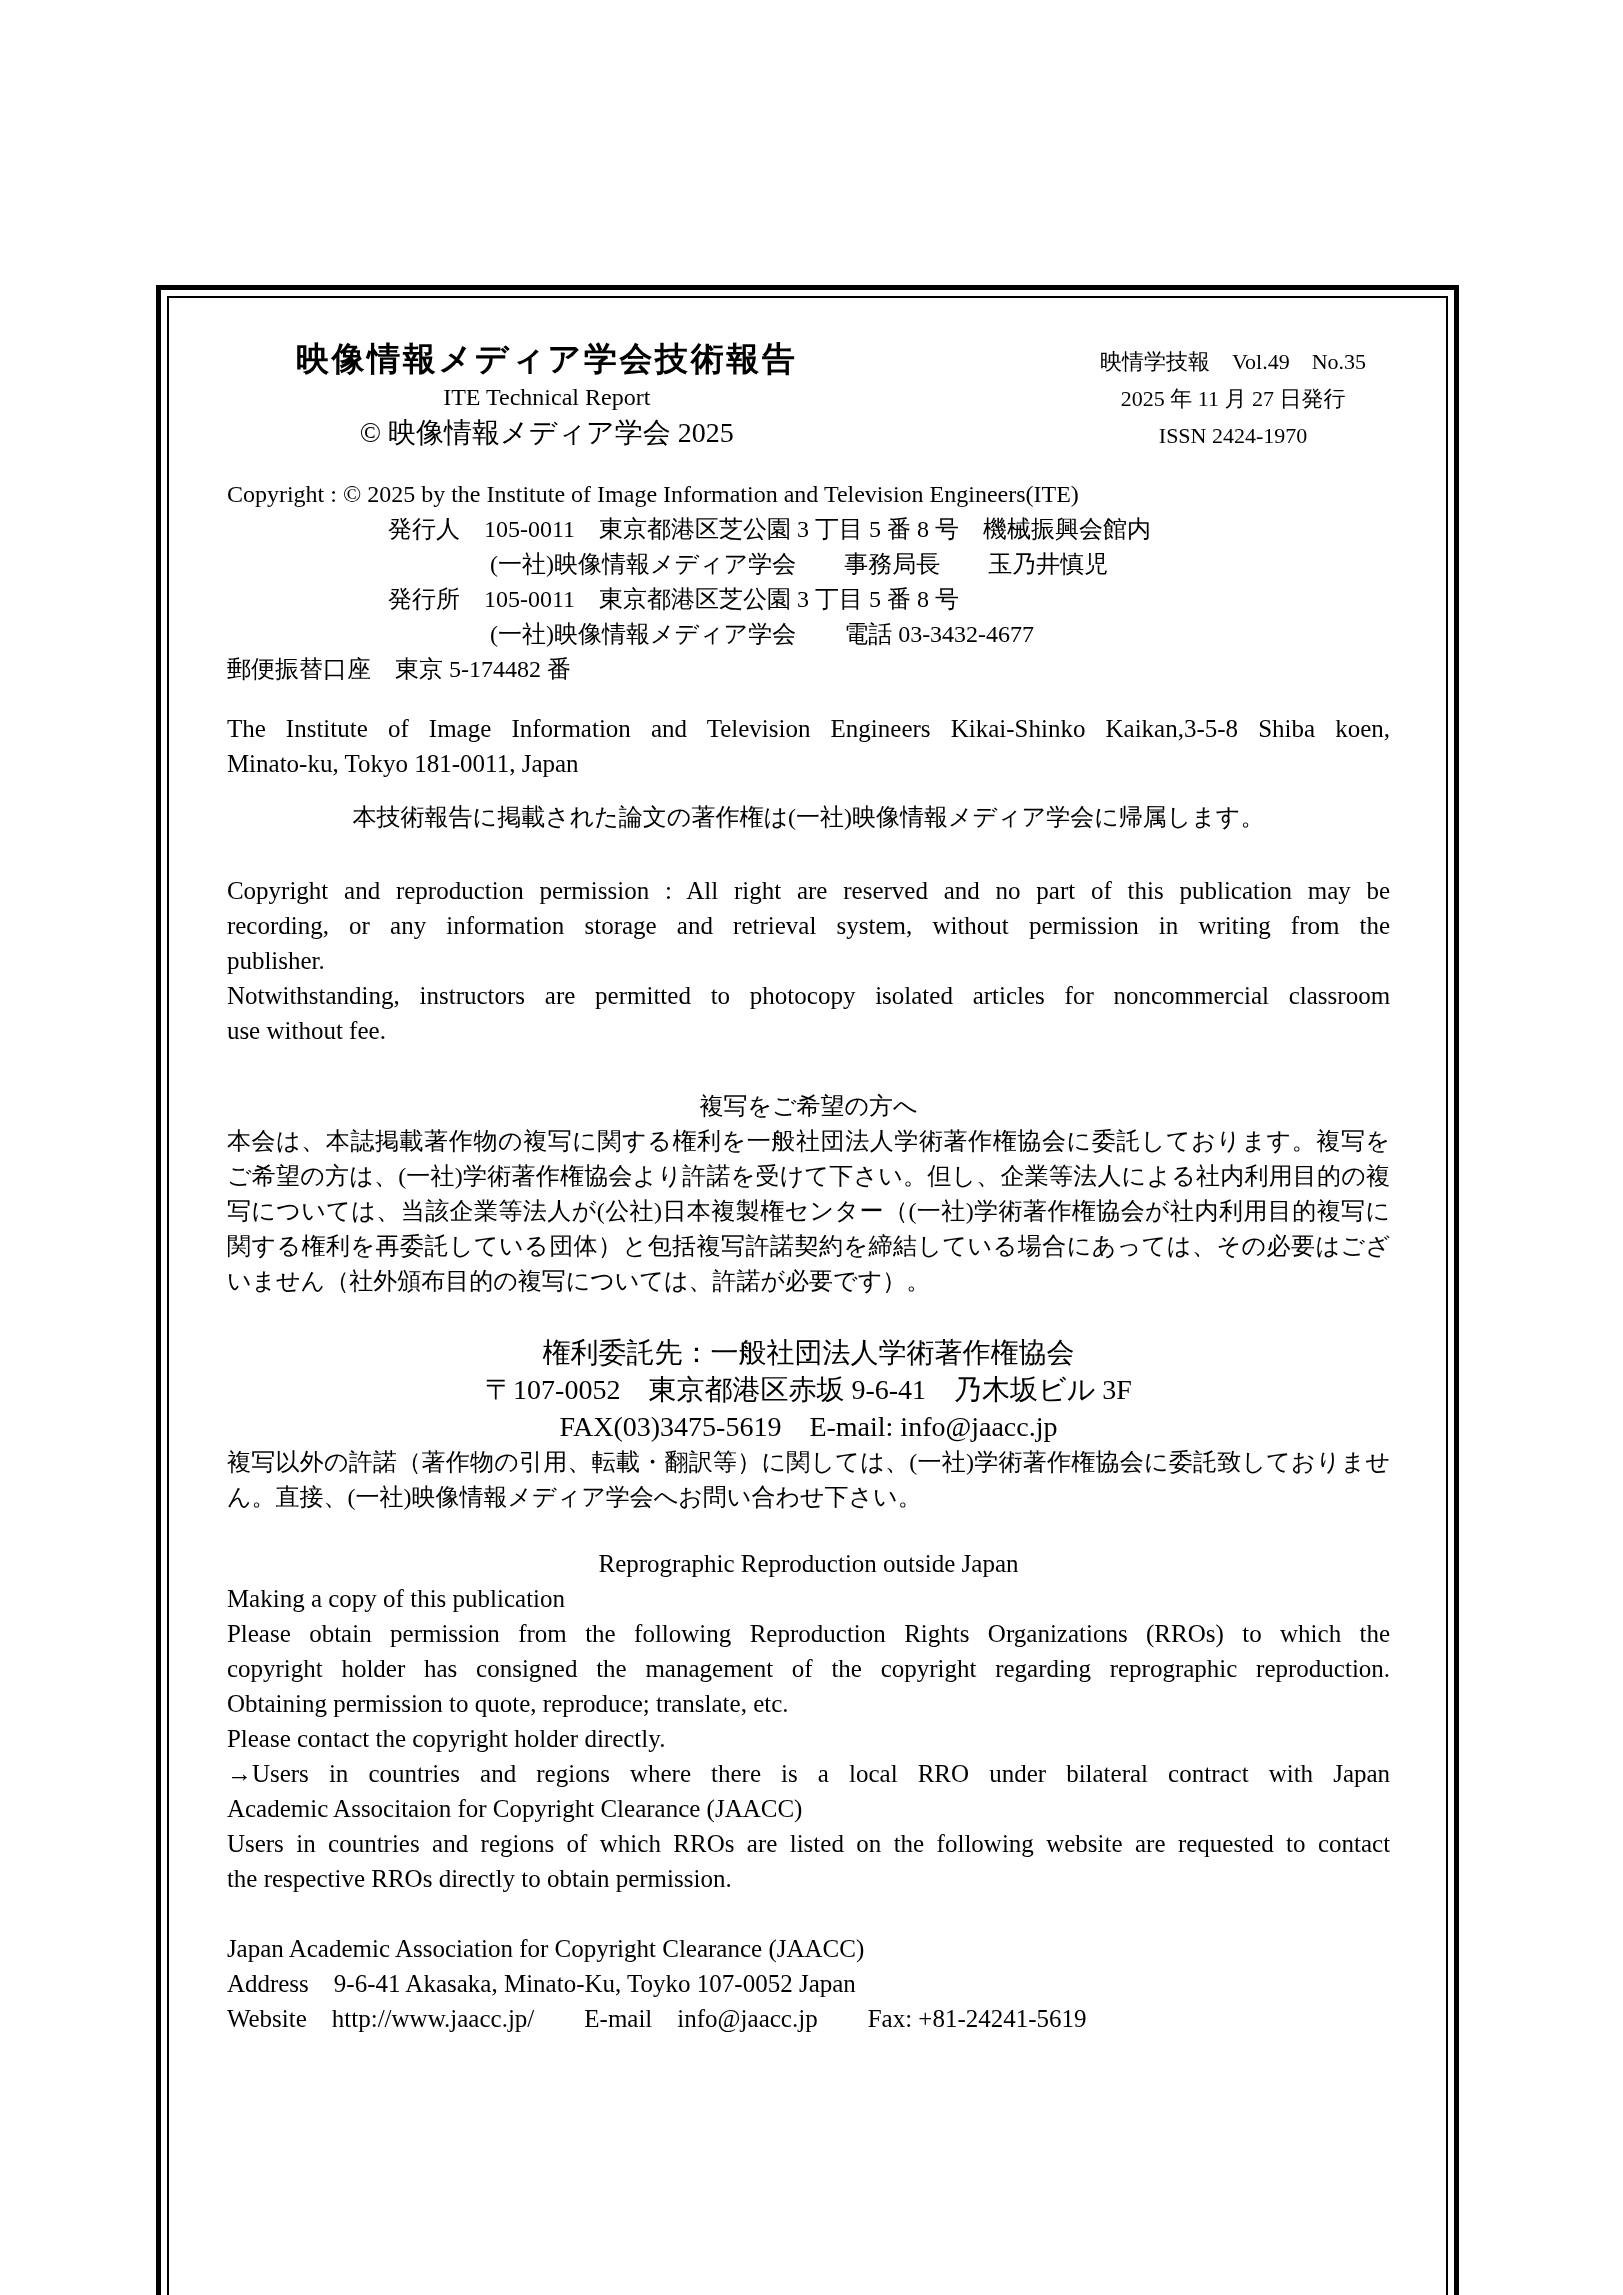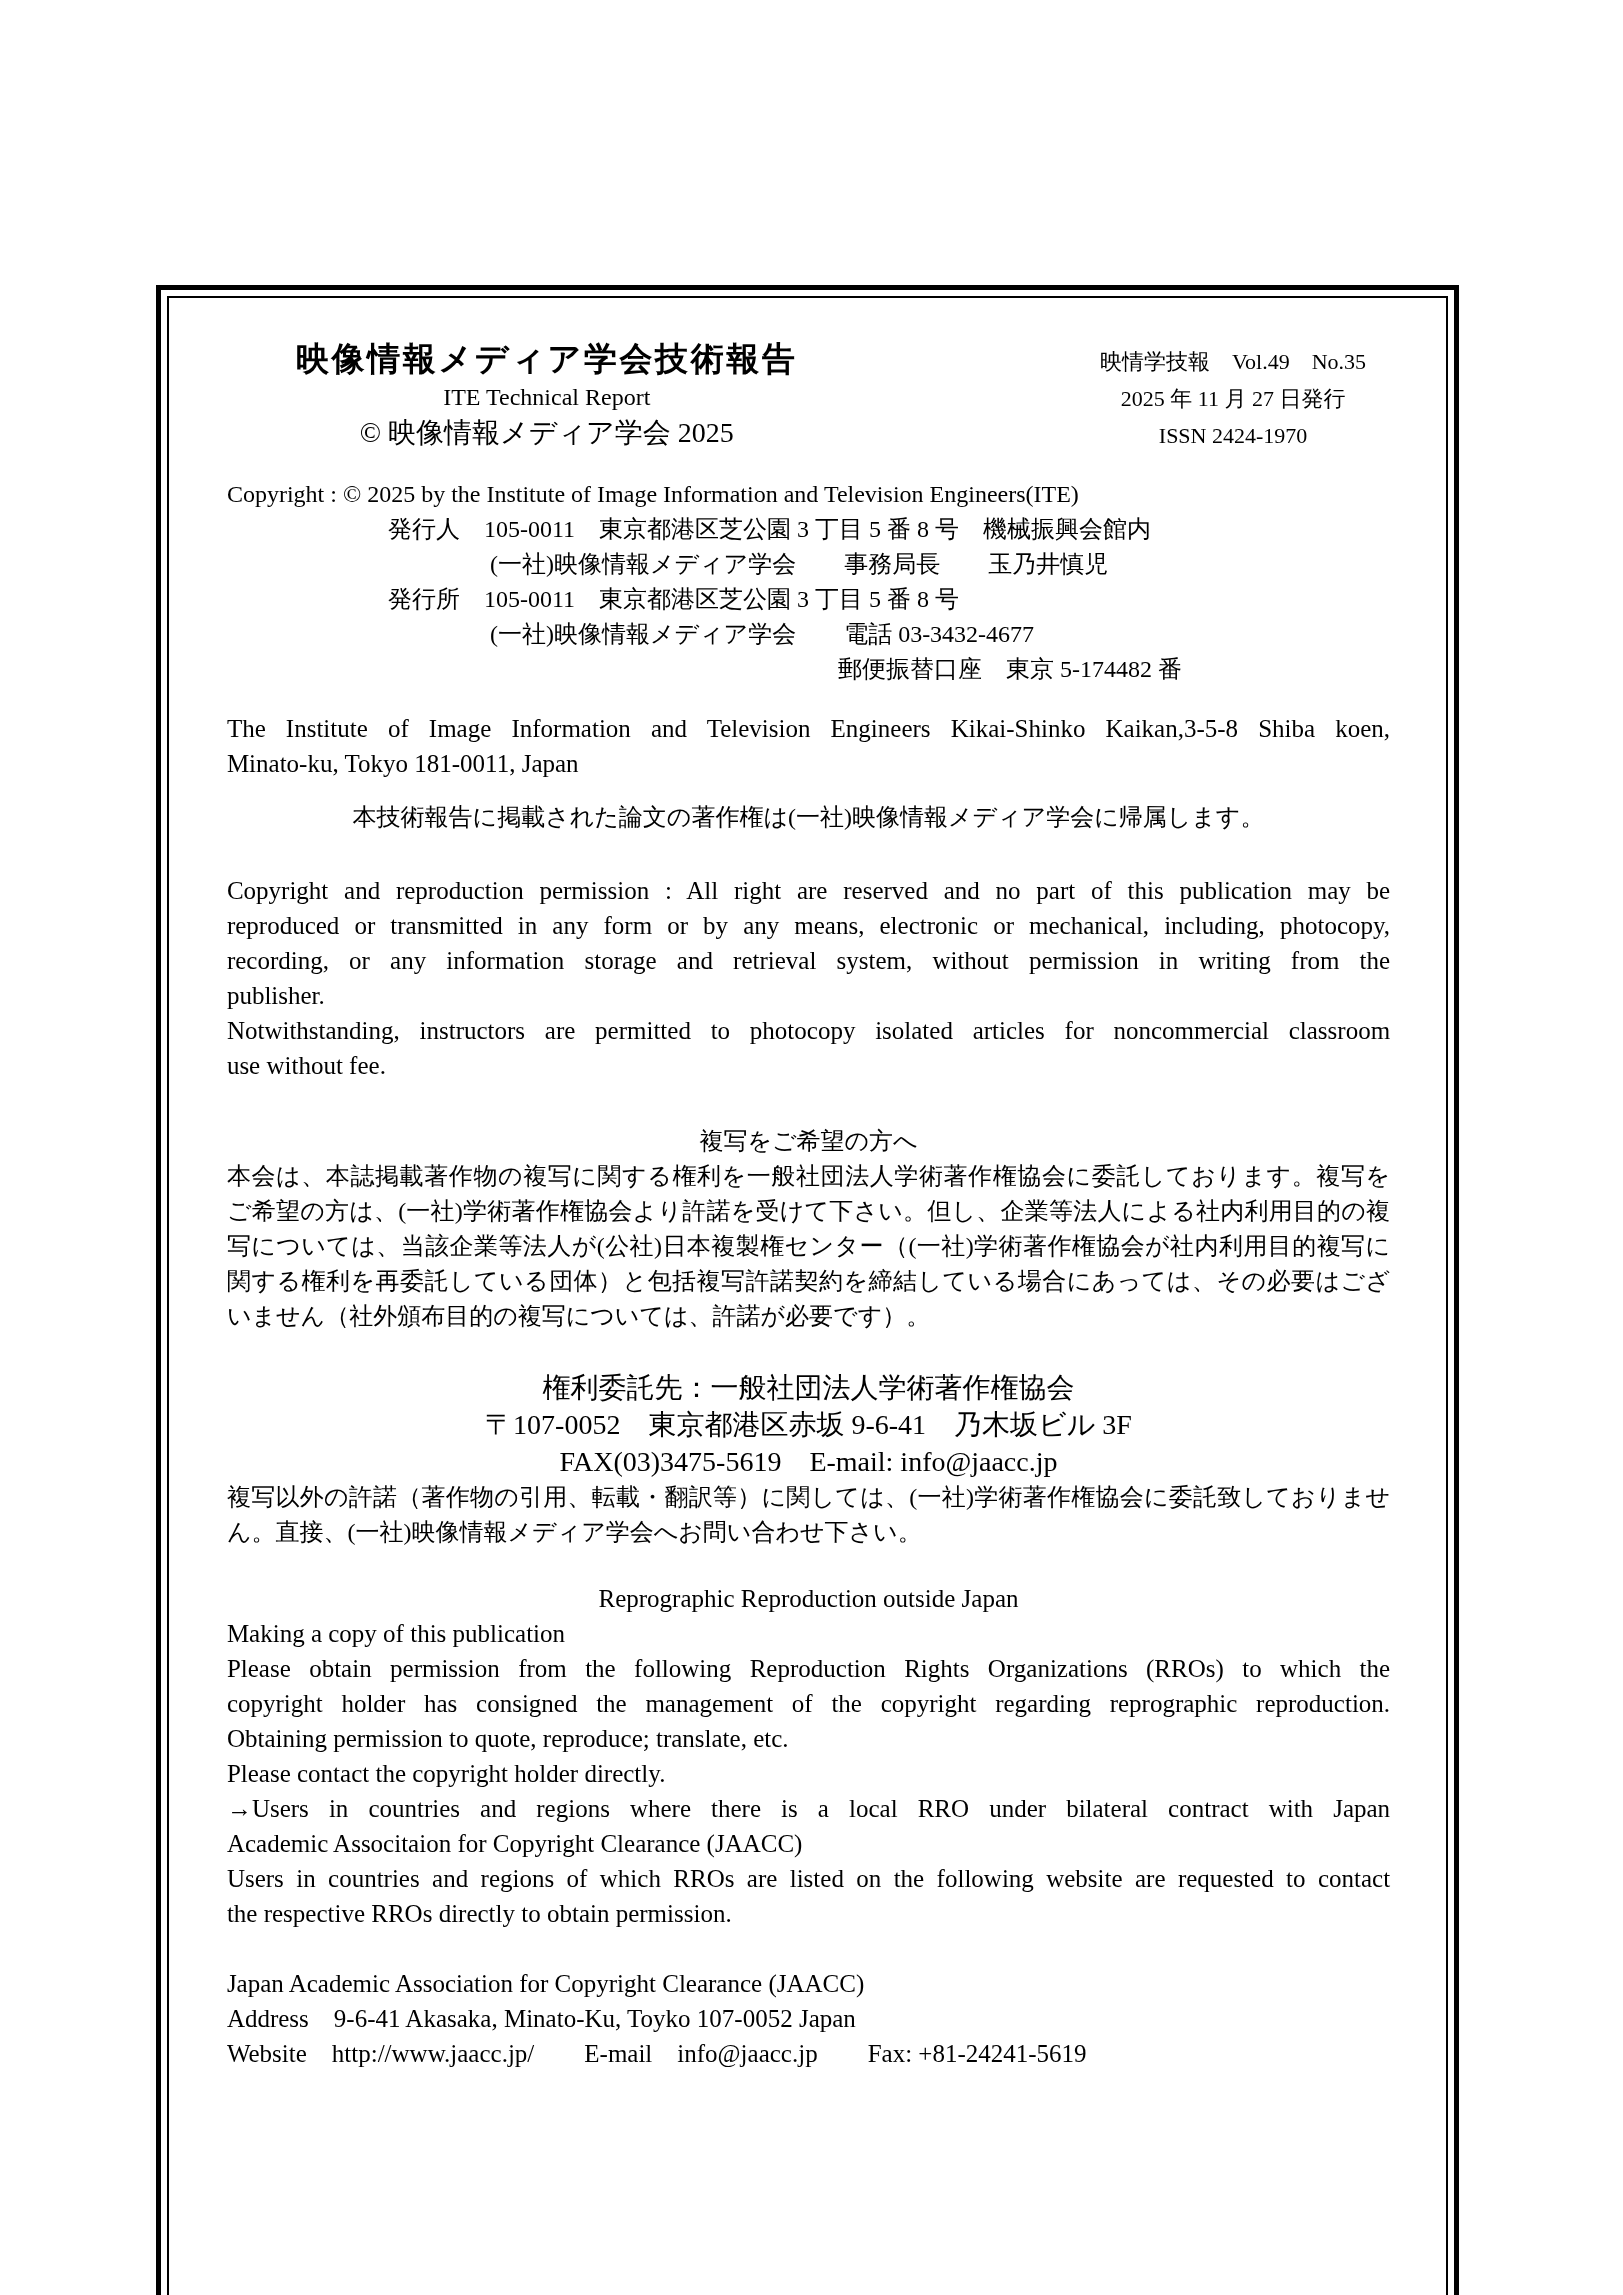--- a/index.html
+++ b/index.html
@@ -42,21 +42,21 @@
     letter-spacing:2.6px;
     line-height:39px;
     white-space:nowrap;
   }
   .title-en{font-size:24px; line-height:31px; margin-top:3.9px;}
   .society-copy{font-size:28px; line-height:31px; margin-top:3.9px;}
   
   .imprint{margin-top:23.6px; font-size:24px; line-height:35px;}
   .ind1{margin-left:161px;}
   .ind2{margin-left:263px;}
-  .ind3{margin-left:611px;}
+  .ind3{}
   .addr-en{margin-top:23.6px;}
   .copyright-ja{margin-top:19px; text-align:center; font-size:24px;}
   .perm-en{margin-top:38px;}
   .copy-req{margin-top:41px; font-size:24px;}
   .sec-heading{text-align:center;}
   .consignee{margin-top:35px; font-size:28px; line-height:37px; text-align:center;}
   .other-perm{font-size:24px;}
   .repro{margin-top:31px; line-height:35px;}
   .jaacc{margin-top:35px; line-height:35px;}
   
@@ -96,21 +96,20 @@
 
         <div class="addr-en">
           <div class="jl">The Institute of Image Information and Television Engineers Kikai-Shinko Kaikan,3-5-8 Shiba koen,</div>
           <div class="ln">Minato-ku, Tokyo 181-0011, Japan</div>
         </div>
 
         <div class="copyright-ja">本技術報告に掲載された論文の著作権は(一社)映像情報メディア学会に帰属します。</div>
 
         <div class="perm-en">
           <div class="jl">Copyright and reproduction permission : All right are reserved and no part of this publication may be</div>
-          <div class="jl">reproduced or transmitted in any form or by any means, electronic or mechanical, including, photocopy,</div>
           <div class="jl">recording, or any information storage and retrieval system, without permission in writing from the</div>
           <div class="ln">publisher.</div>
           <div class="jl">Notwithstanding, instructors are permitted to photocopy isolated articles for noncommercial classroom</div>
           <div class="ln">use without fee.</div>
         </div>
 
         <div class="copy-req">
           <div class="sec-heading">複写をご希望の方へ</div>
           <div class="jl">本会は、本誌掲載著作物の複写に関する権利を一般社団法人学術著作権協会に委託しております。複写を</div>
           <div class="jl">ご希望の方は、(一社)学術著作権協会より許諾を受けて下さい。但し、企業等法人による社内利用目的の複</div>

